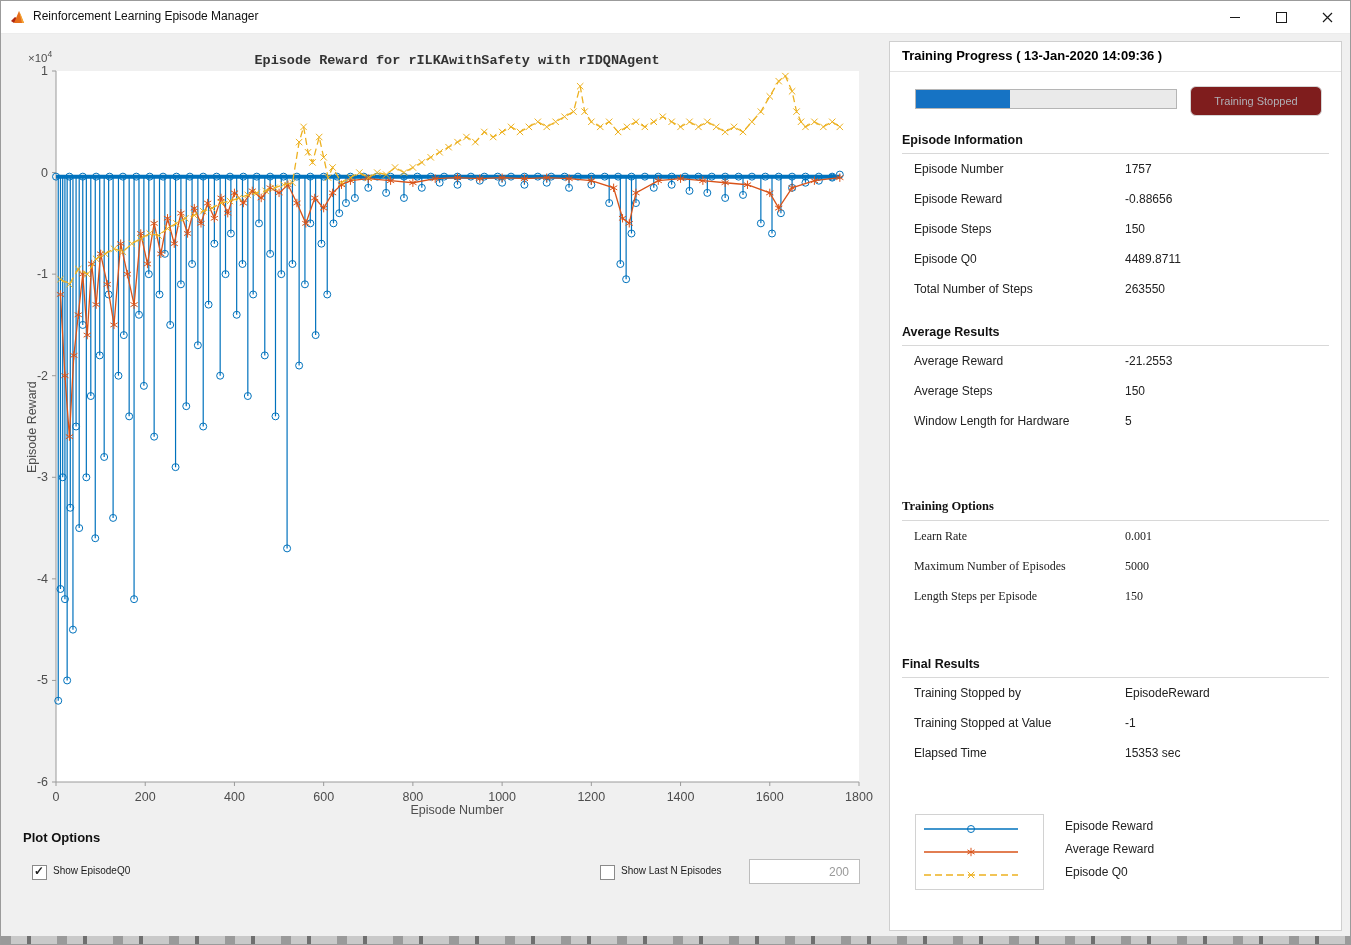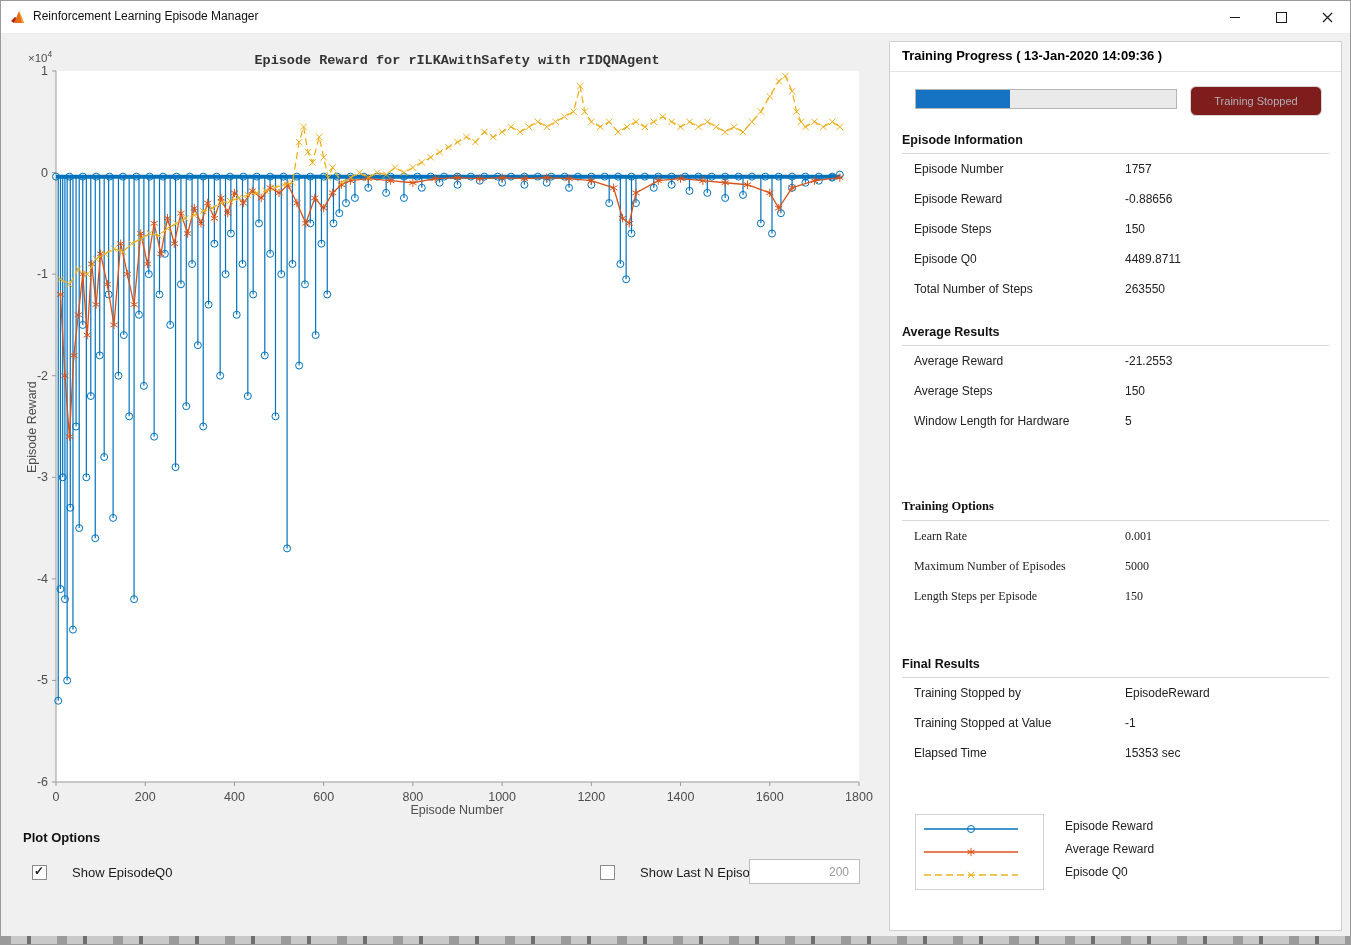--- a/index.html
+++ b/index.html
@@ -25,21 +25,21 @@
   .exp-label sup{font-size:8.5px;}
   .ylabel{position:absolute;left:24px;top:472px;transform-origin:left top;transform:rotate(-90deg);
       font-size:12.5px;color:#4d4d4d;white-space:nowrap;}
   .xlabel{position:absolute;left:456px;top:802px;transform:translateX(-50%);
       font-size:12.5px;color:#4d4d4d;white-space:nowrap;}
 
   
   .plot-options-heading{position:absolute;left:22px;top:829px;font-size:13px;font-weight:bold;color:#111;}
   .cb{position:absolute;width:13px;height:13px;background:#fff;border:1px solid #8a8a8a;box-sizing:content-box;}
   .cb.checked::after{content:"✓";position:absolute;left:1px;top:-2px;font-size:12px;font-weight:bold;color:#222;}
-  .cb-label{position:absolute;font-size:13px;color:#1a1a1a;white-space:nowrap;margin-left:19px;}
+  .cb-label{position:absolute;font-size:10px;color:#1a1a1a;white-space:nowrap;}
   #cb1{left:31px;top:864px;} #cb1-label{left:52px;top:864px;}
   #cb2{left:599px;top:864px;} #cb2-label{left:620px;top:864px;}
   #lastn-input{position:absolute;left:748px;top:858px;width:111px;height:25px;box-sizing:border-box;
       border:1px solid #bdbdbd;background:#fff;color:#9a9a9a;font-size:12px;text-align:right;
       padding-right:10px;font-family:"Liberation Sans",sans-serif;}
 
   
   .panel{position:absolute;left:888px;top:40px;width:453px;height:890px;background:#fff;
       border:1px solid #cfcfcf;box-sizing:border-box;}
   .panel-heading{position:absolute;left:12px;top:6px;font-size:13px;font-weight:bold;color:#000;white-space:nowrap;}

